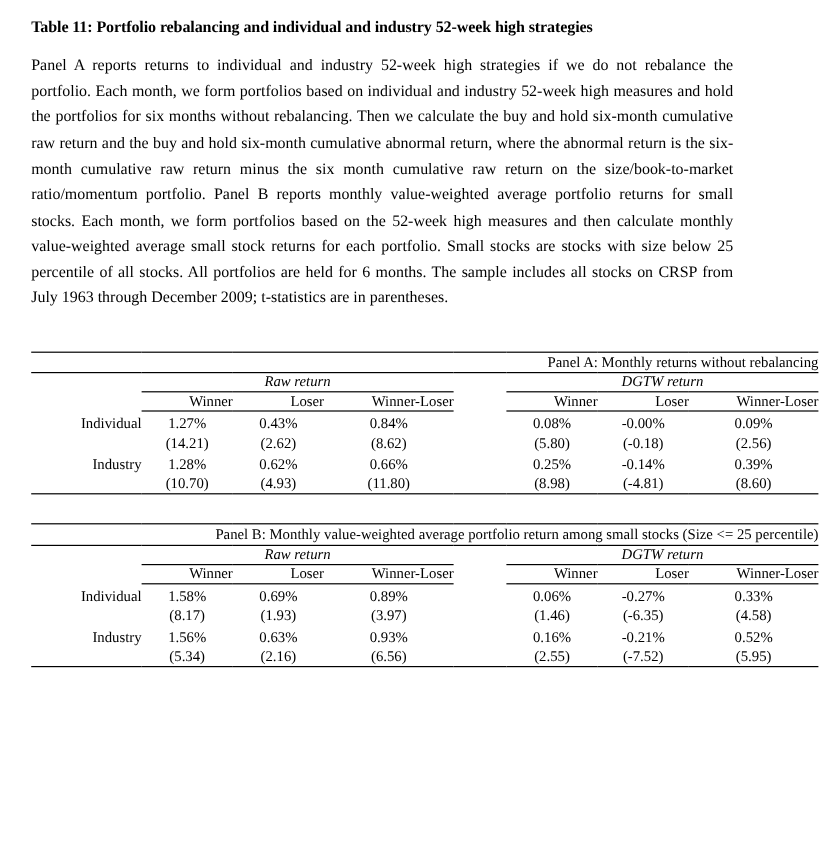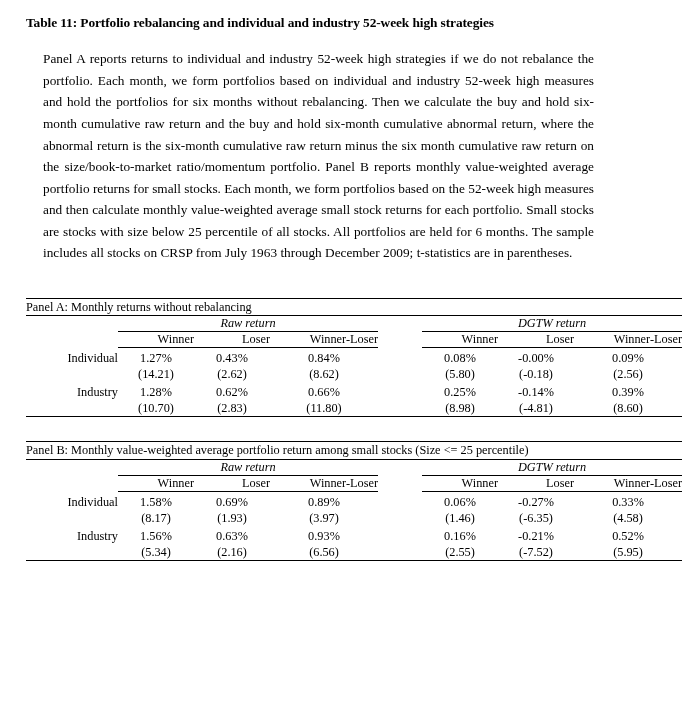--- a/index.html
+++ b/index.html
@@ -27,21 +27,21 @@
     font-size: 13.4px;
     line-height: 1.3;
     letter-spacing: -0.1px;
     margin: 0 0 12px 0;
   }
   .abstract {
     font-size: 13.3px;
     line-height: 1.62;
     text-align: justify;
     text-justify: inter-word;
-    margin: 17px;
+    margin: 0;
     padding-right: 6px;
     hyphens: none;
   }
 
   
   .panel {
     width: 645px;
     margin: 0;
     border-collapse: collapse;
     border-spacing: 0;
@@ -55,21 +55,21 @@
     padding: 0;
     font-weight: normal;
     vertical-align: bottom;
   }
 
   .rule-top    { border-top: 1.6px solid #000; }
   .rule-bottom { border-bottom: 1.1px solid #000; }
   .rule-thick-bottom { border-bottom: 1.6px solid #000; }
 
   .panel-caption {
-    text-align: left;
+    text-align: right;
     font-size: 12.3px;
     padding: 2px 0 2px 0;
     line-height: 1.35;
   }
 
   .grp-head {
     text-align: center;
     font-size: 12.3px;
     padding: 2px 0 1px 0;
     font-style: italic;
@@ -171,21 +171,21 @@
           <td class="val">0.62%</td>
           <td class="val">0.66%</td>
           <td></td>
           <td class="val">0.25%</td>
           <td class="val">-0.14%</td>
           <td class="val">0.39%</td>
         </tr>
         <tr class="r-tstat">
           <td class="row-label rule-thick-bottom"></td>
           <td class="val rule-thick-bottom">(10.70)</td>
-          <td class="val rule-thick-bottom">(2.83)</td>
+          <td class="val rule-thick-bottom">(4.93)</td>
           <td class="val rule-thick-bottom">(11.80)</td>
           <td class="rule-thick-bottom"></td>
           <td class="val rule-thick-bottom">(8.98)</td>
           <td class="val rule-thick-bottom">(-4.81)</td>
           <td class="val rule-thick-bottom">(8.60)</td>
         </tr>
       </tbody>
     </table>
   </div>
 

